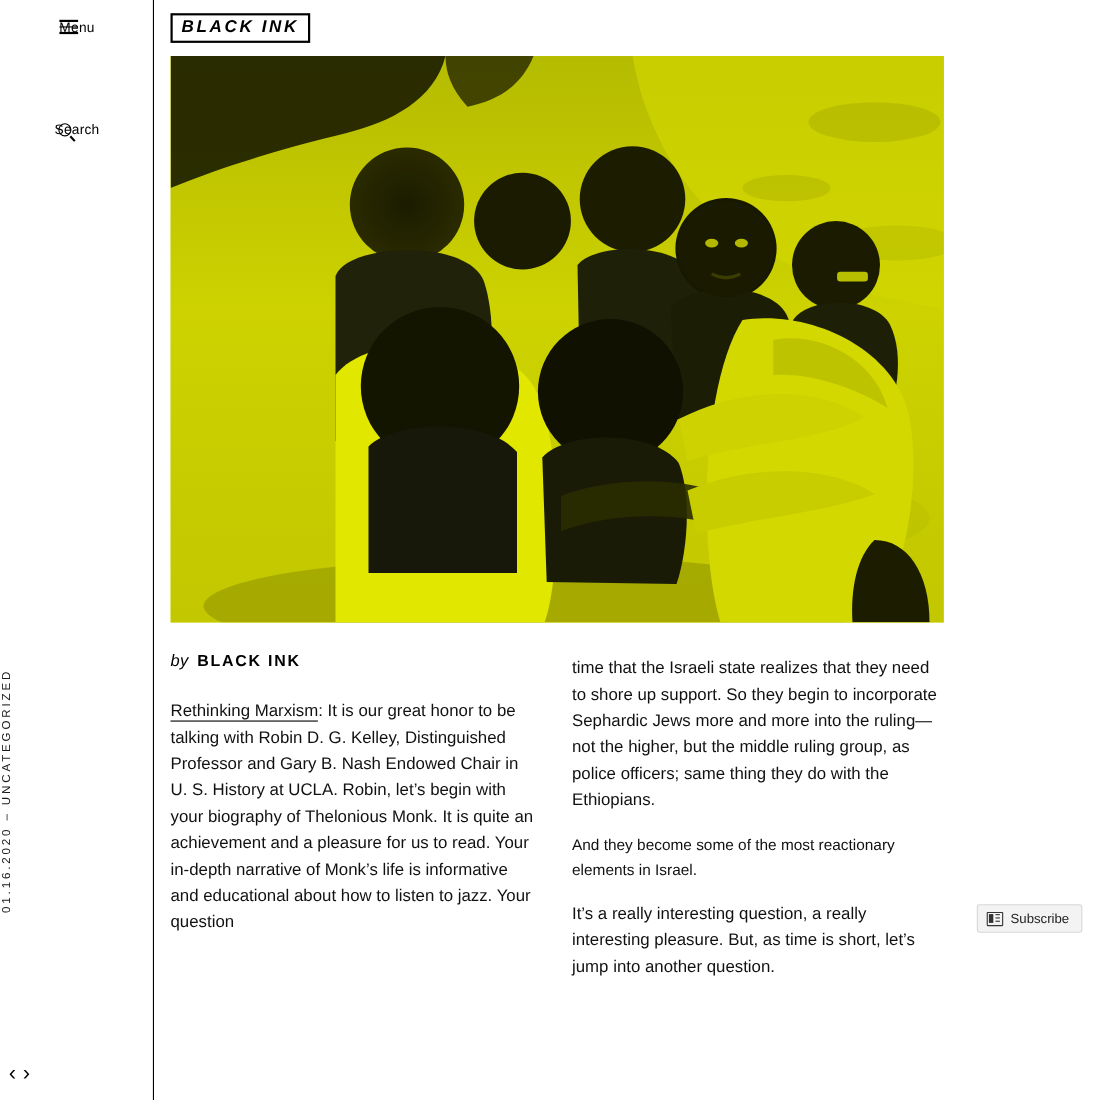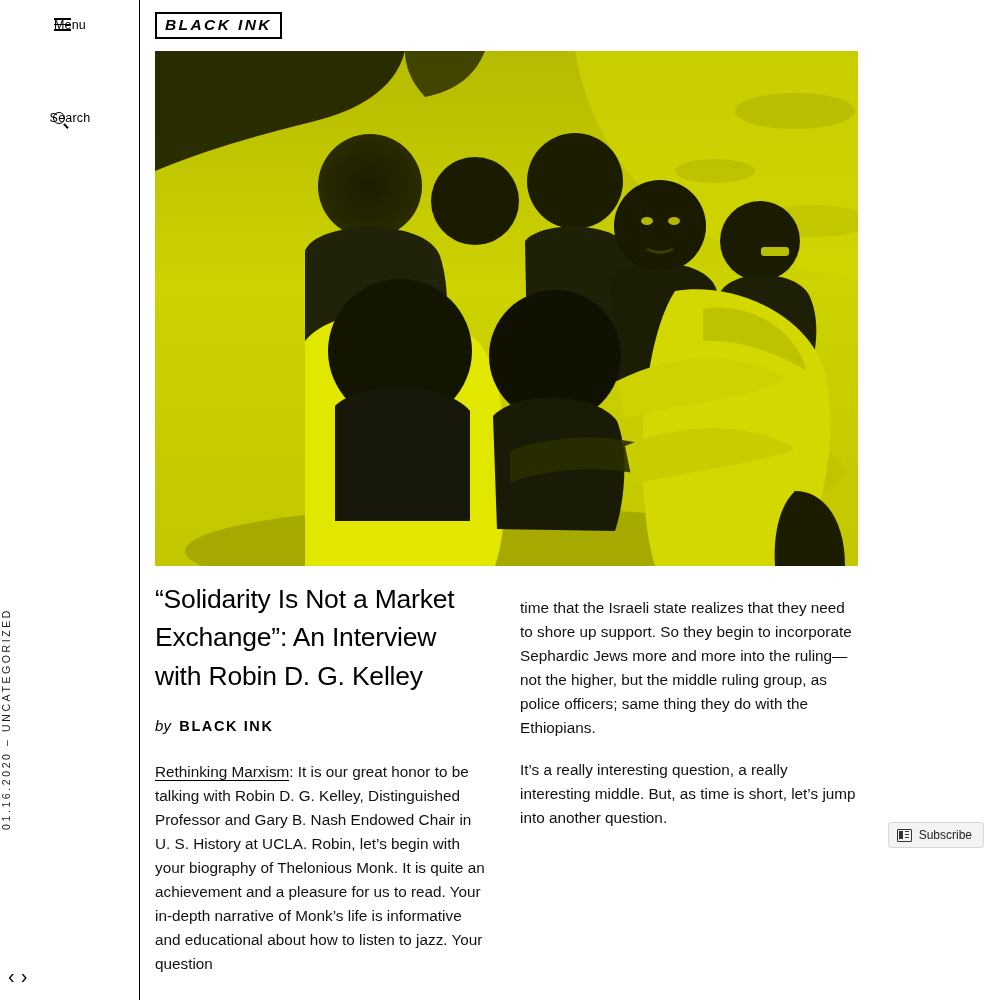--- a/index.html
+++ b/index.html
@@ -325,33 +325,33 @@
         <circle cx="505" cy="175" r="44" fill="#191a00"></circle>
         <ellipse cx="492" cy="170" rx="6" ry="4" fill="#cfd400" opacity="0.85"></ellipse>
         <ellipse cx="519" cy="170" rx="6" ry="4" fill="#cfd400" opacity="0.85"></ellipse>
         <path d="M492,198 q13,7 26,0" stroke="#3a3c00" stroke-width="3" fill="none"></path>
       </svg>
     </div>
 
     <div class="cols">
 
       <div class="col-left">
-        <h1 class="headline">“Solidarity Is Not a Market Exchange”: An Interview with Robin D. G. Kelley</h1>
 
         <div class="byline">
           <span class="by">by</span>
           <span class="author">BLACK INK</span>
         </div>
 
         <p class="body-p"><span class="em-underline">Rethinking Marxism</span><span>: It is our great honor to be talking with Robin D. G. Kelley, Distinguished Professor and Gary B. Nash Endowed Chair in U. S. History at UCLA. Robin, let’s begin with your biography of Thelonious Monk. It is quite an achievement and a pleasure for us to read. Your in-depth narrative of Monk’s life is informative and educational about how to listen to jazz. Your question</span></p>
       </div>
 
       <div class="col-right">
         <p class="body-p">time that the Israeli state realizes that they need to shore up support. So they begin to incorporate Sephardic Jews more and more into the ruling—not the higher, but the middle ruling group, as police officers; same thing they do with the Ethiopians.</p>
-        <p class="body-p">It’s a really interesting question, a really interesting middle. But, as time is short, let’s jump into another question.</p>
+        <p class="body-p small">And they become some of the most reactionary elements in Israel.</p>
+        <p class="body-p">It’s a really interesting question, a really interesting pleasure. But, as time is short, let’s jump into another question.</p>
       </div>
 
     </div>
 
     <div class="subscribe">
       <span class="sicon"></span>
       <span>Subscribe</span>
     </div>
 
   </div>

